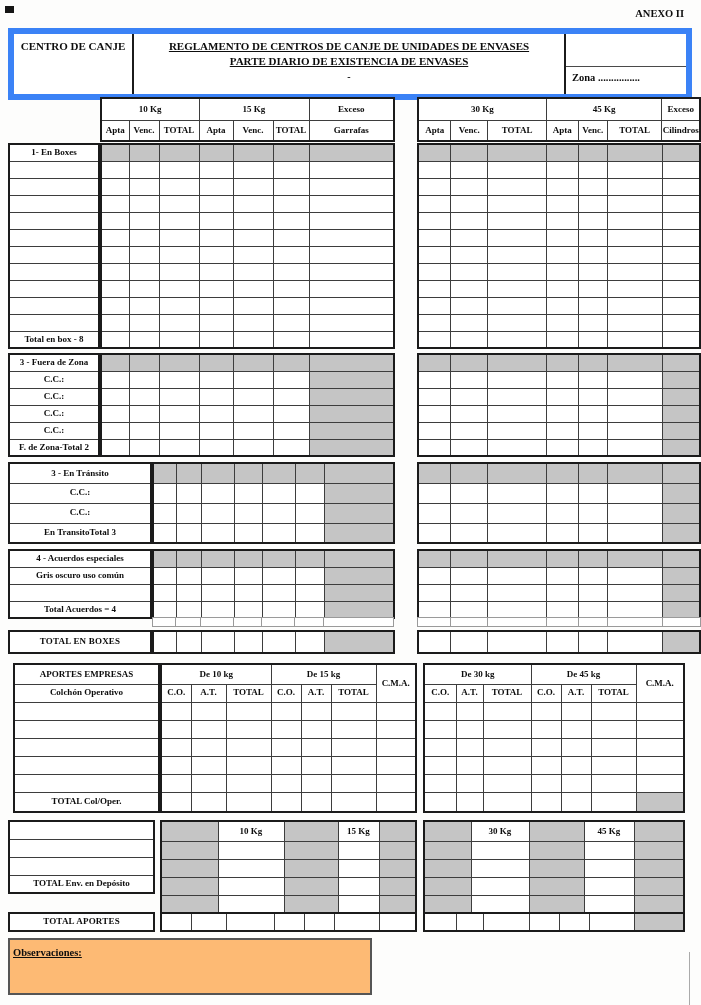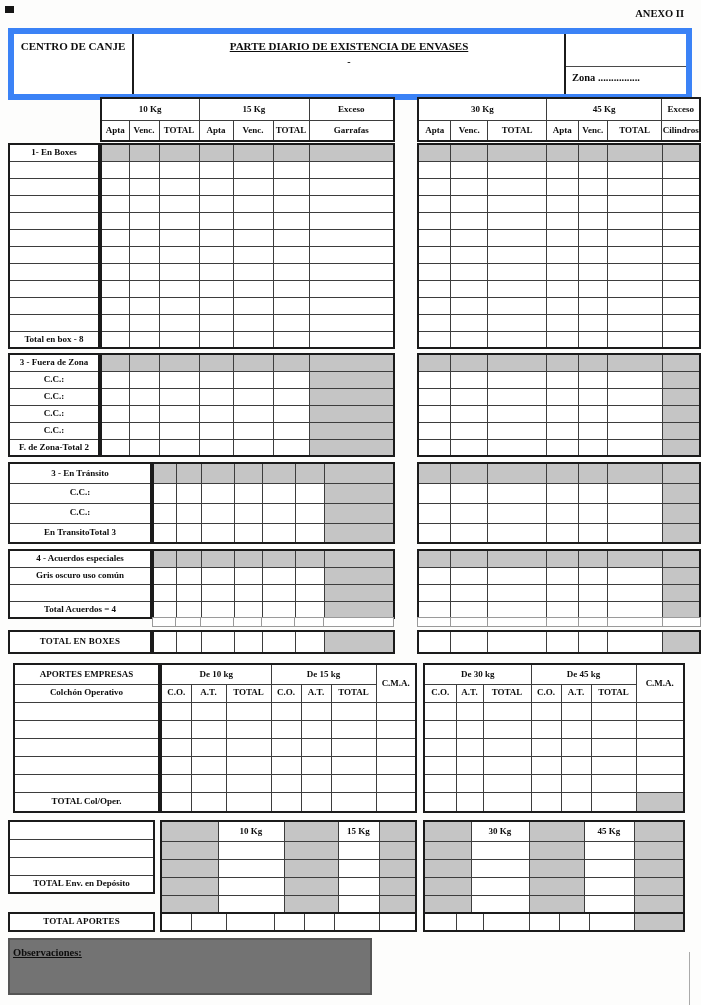--- a/index.html
+++ b/index.html
@@ -26,37 +26,38 @@
             font-weight:bold;font-size:11px;padding-top:6px;}
   #hdr-center{width:432px;border-right:2px solid #1b1b1b;text-align:center;
               font-weight:bold;font-size:11px;padding-top:6px;}
   #hdr-center .t{text-decoration:underline;display:block;margin-bottom:3px;}
   #hdr-center .dash{display:block;margin-top:4px;font-size:10px;}
   #hdr-right{flex:1;position:relative;}
   #hdr-right .split{position:absolute;left:0;right:0;top:32px;border-top:1px solid #4a4a4a;}
   #hdr-right .fecha{position:absolute;left:6px;top:38px;font-weight:bold;font-size:10.5px;}
   #annex{left:612px;top:8px;width:72px;text-align:right;font-weight:bold;font-size:10.5px;}
   #obsbox{left:8px;top:938px;width:364px;height:57px;border:2px solid #555;
-          background:#737373;box-sizing:border-box;padding:2px 3px;}
+          background:#fdba74;box-sizing:border-box;padding:2px 3px;}
   #obsbox .u{font-weight:bold;font-size:10.5px;text-decoration:underline;}
   .artifact{position:absolute;left:5px;top:6px;width:9px;height:7px;background:#151515;}
   .artifact2{position:absolute;left:689px;top:952px;width:1px;height:53px;background:#aaa;}
 </style>
 </head>
 <body>
 
 <div id="page">
   <div class="artifact"></div>
   <div class="artifact2"></div>
 
   <div id="annex" class="abs">ANEXO II</div>
 
   <div id="hdrbox" class="abs">
     <div id="hdr-left" class="cell">CENTRO DE CANJE</div>
     <div id="hdr-center" class="cell">
+      <span class="t">REGLAMENTO DE CENTROS DE CANJE DE UNIDADES DE ENVASES</span>
       <span class="t">PARTE DIARIO DE EXISTENCIA DE ENVASES</span>
       <span class="dash">-</span>
     </div>
     <div id="hdr-right" class="cell">
       <div class="split"></div>
       <div class="fecha">Zona ................</div>
     </div>
   </div>
 
   <div id="app">

